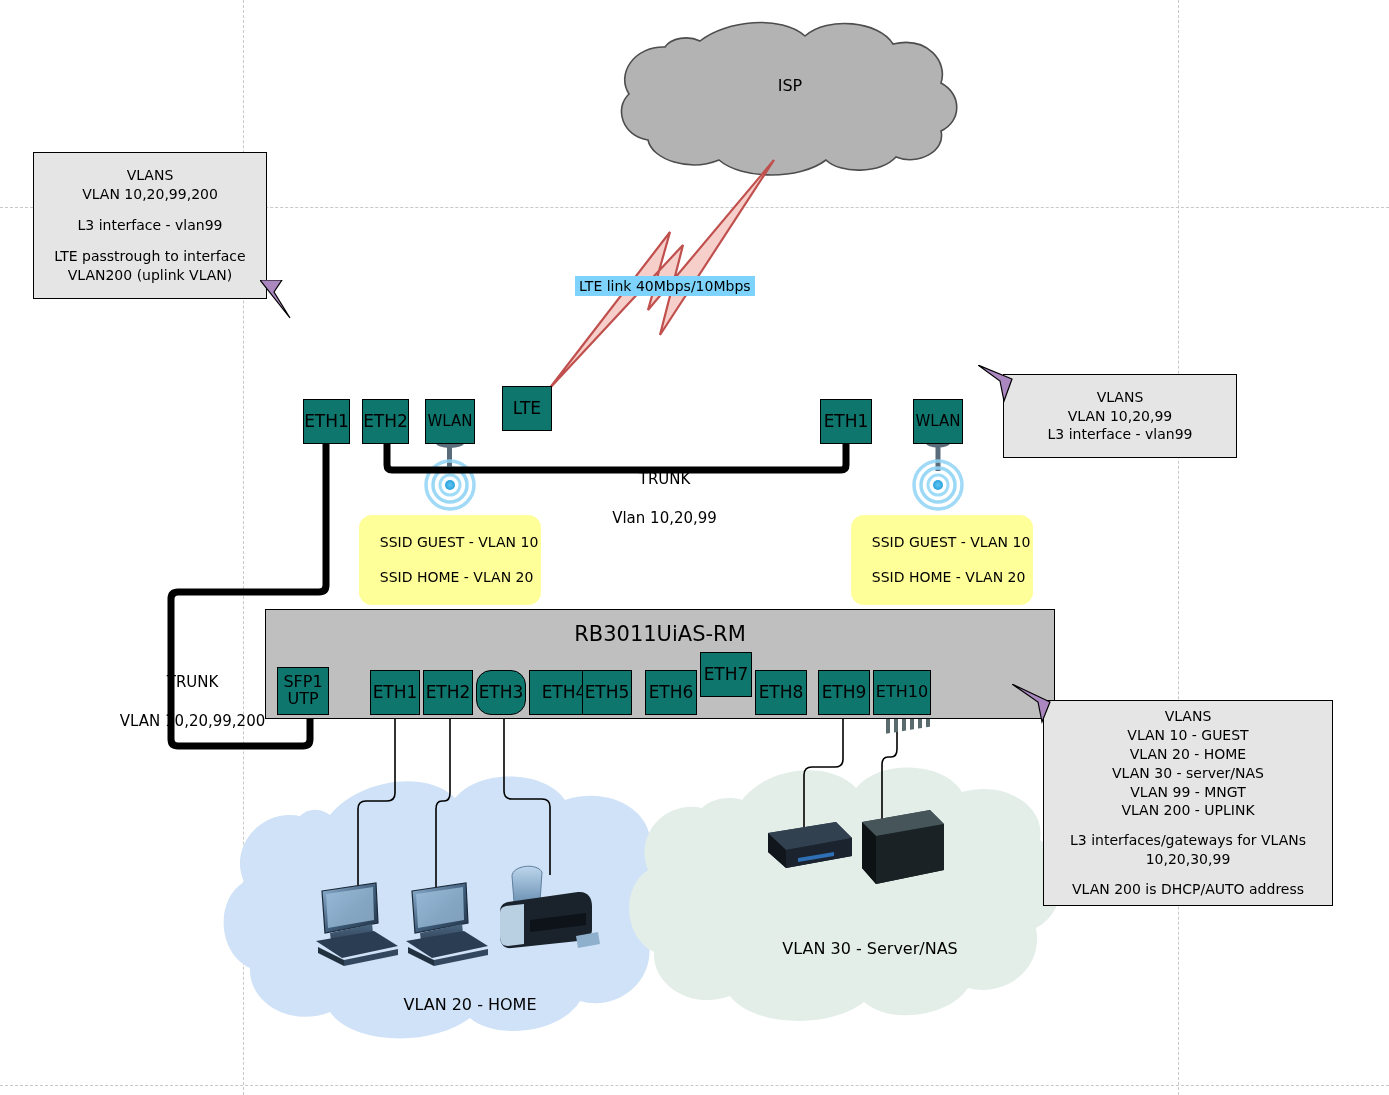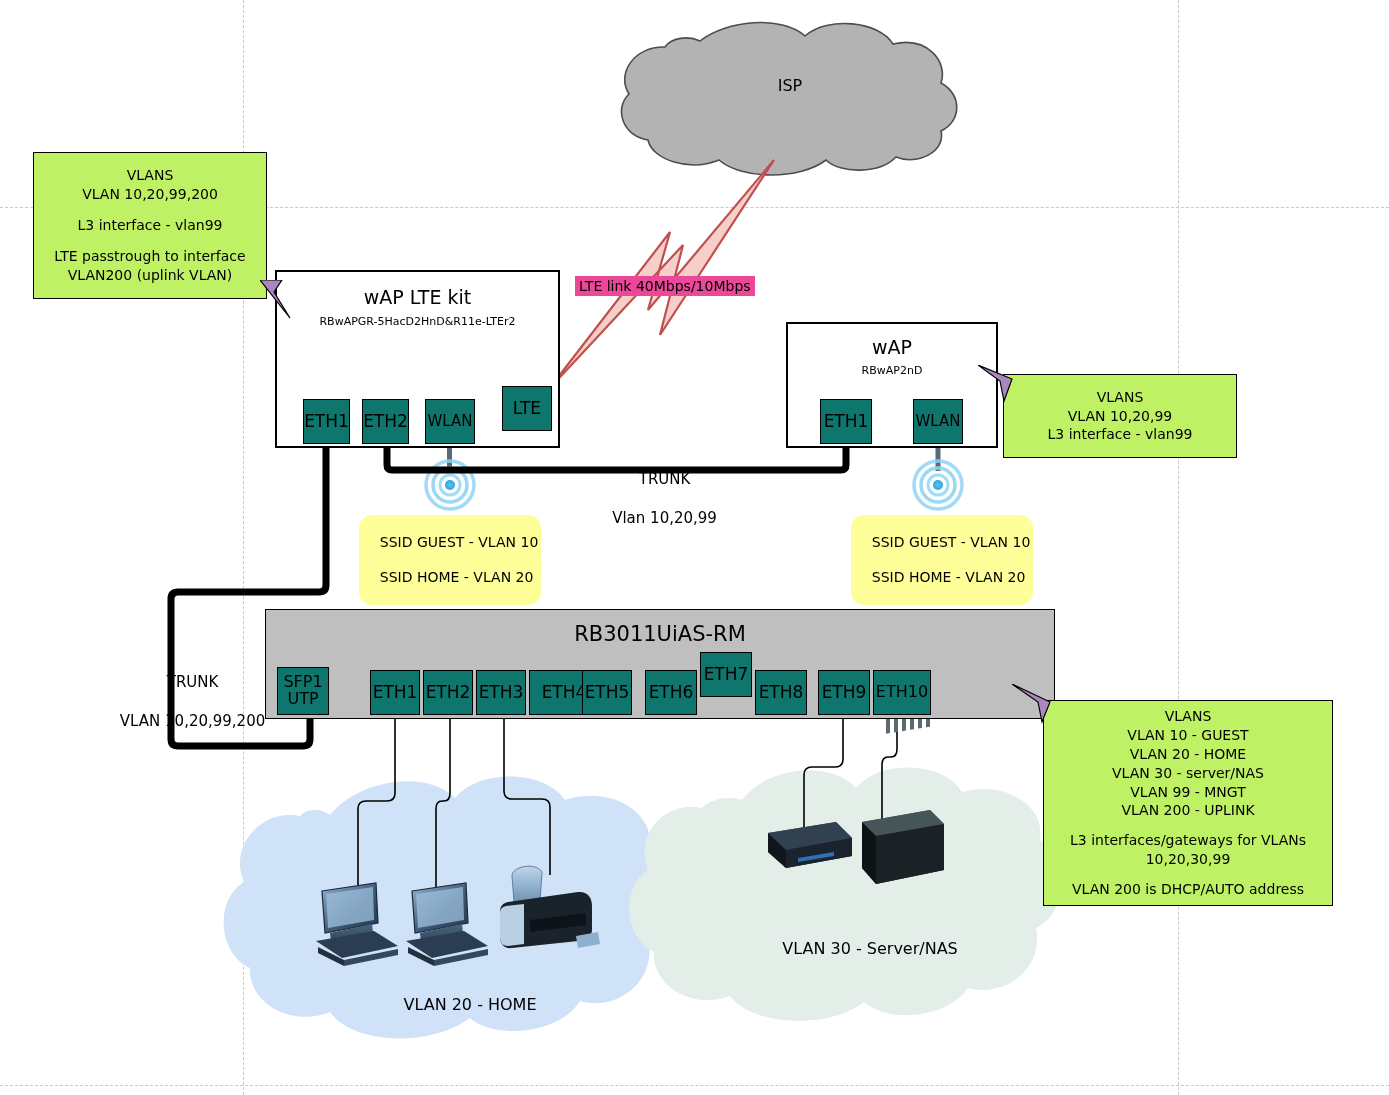--- a/index.html
+++ b/index.html
@@ -83,21 +83,21 @@
     position: absolute;
     left: 0; right: 0;
     text-align: center;
     font-size: 21px;
     color: #000;
   }
 
   
   .callout {
     position: absolute;
-    background: #bef264;
+    background: #e5e5e5;
     border: 1px solid #000;
     box-sizing: border-box;
     display: flex;
     flex-direction: column;
     align-items: center;
     justify-content: center;
     font-size: 14px;
     color: #000;
     text-align: center;
     line-height: 1.35;
@@ -114,21 +114,21 @@
     color: #000;
     line-height: 1.25;
     padding: 1px 3px;
     white-space: pre;
     border-radius: 13px;
   }
 
   
   .lte-label {
     position: absolute;
-    background: #ec4899;
+    background: #7dd3fc;
     color: #000;
     font-size: 14px;
     padding: 2px 4px;
     white-space: pre;
   }
 
   
   .plain-label {
     position: absolute;
     font-size: 15px;
@@ -299,46 +299,38 @@
     </g>
 
     <g fill="none" stroke="#000000" stroke-width="7" stroke-linecap="butt" stroke-linejoin="round">
 
       <path d="M387 443 L387 465 Q387 470 392 470 L841 470 Q846 470 846 465 L846 443"></path>
 
       <path d="M326 443 L326 585 Q326 592 319 592 L178 592 Q171 592 171 599 L171 739 Q171 746 178 746 L303 746 Q310 746 310 739 L310 719"></path>
     </g>
   </svg>
 
-  <div class="device-box" style="left:275px; top:270px; width:285px; height:178px;">
-    <div class="device-title" style="top:14px;">wAP LTE kit</div>
-    <div class="device-model" style="top:43px;">RBwAPGR-5HacD2HnD&amp;R11e-LTEr2</div>
-  </div>
   <div class="port" style="left:303px; top:399px; width:47px; height:45px;">ETH1</div>
   <div class="port" style="left:362px; top:399px; width:47px; height:45px;">ETH2</div>
   <div class="port" style="left:425px; top:399px; width:50px; height:45px; font-size:15px;">WLAN</div>
   <div class="port" style="left:502px; top:386px; width:50px; height:45px;">LTE</div>
 
-  <div class="device-box" style="left:786px; top:322px; width:212px; height:126px;">
-    <div class="device-title" style="top:12px;">wAP</div>
-    <div class="device-model" style="top:40px;">RBwAP2nD</div>
-  </div>
   <div class="port" style="left:820px; top:399px; width:52px; height:45px;">ETH1</div>
   <div class="port" style="left:913px; top:399px; width:50px; height:45px; font-size:15px;">WLAN</div>
 
   <div class="router-chassis" style="left:265px; top:609px; width:790px; height:110px;">
     <div class="router-name" style="top:12px;">RB3011UiAS-RM</div>
   </div>
   <div class="port two-line" style="left:277px; top:667px; width:52px; height:48px;">
     <span>SFP1</span>
     <span>UTP</span>
   </div>
   <div class="port" style="left:370px; top:670px; width:50px; height:45px;">ETH1</div>
   <div class="port" style="left:423px; top:670px; width:50px; height:45px;">ETH2</div>
-  <div class="port" style="left:476px; top:670px; width:50px; height:45px;">ETH3</div>
+  <div class="port" style="left:476px; top:670px; width:50px; height:45px;border-radius:15px;">ETH3</div>
   <div class="port" style="left:529px; top:670px; width:70px; height:45px;">ETH4</div>
   <div class="port" style="left:582px; top:670px; width:50px; height:45px;">ETH5</div>
   <div class="port" style="left:645px; top:670px; width:52px; height:45px;">ETH6</div>
   <div class="port" style="left:700px; top:652px; width:52px; height:45px;">ETH7</div>
   <div class="port" style="left:755px; top:670px; width:52px; height:45px;">ETH8</div>
   <div class="port" style="left:818px; top:670px; width:52px; height:45px;">ETH9</div>
   <div class="port" style="left:873px; top:670px; width:58px; height:45px; font-size:16px;">ETH10</div>
 
   <div class="callout" style="left:33px; top:152px; width:234px; height:147px;">
     <span class="ln">VLANS</span>

